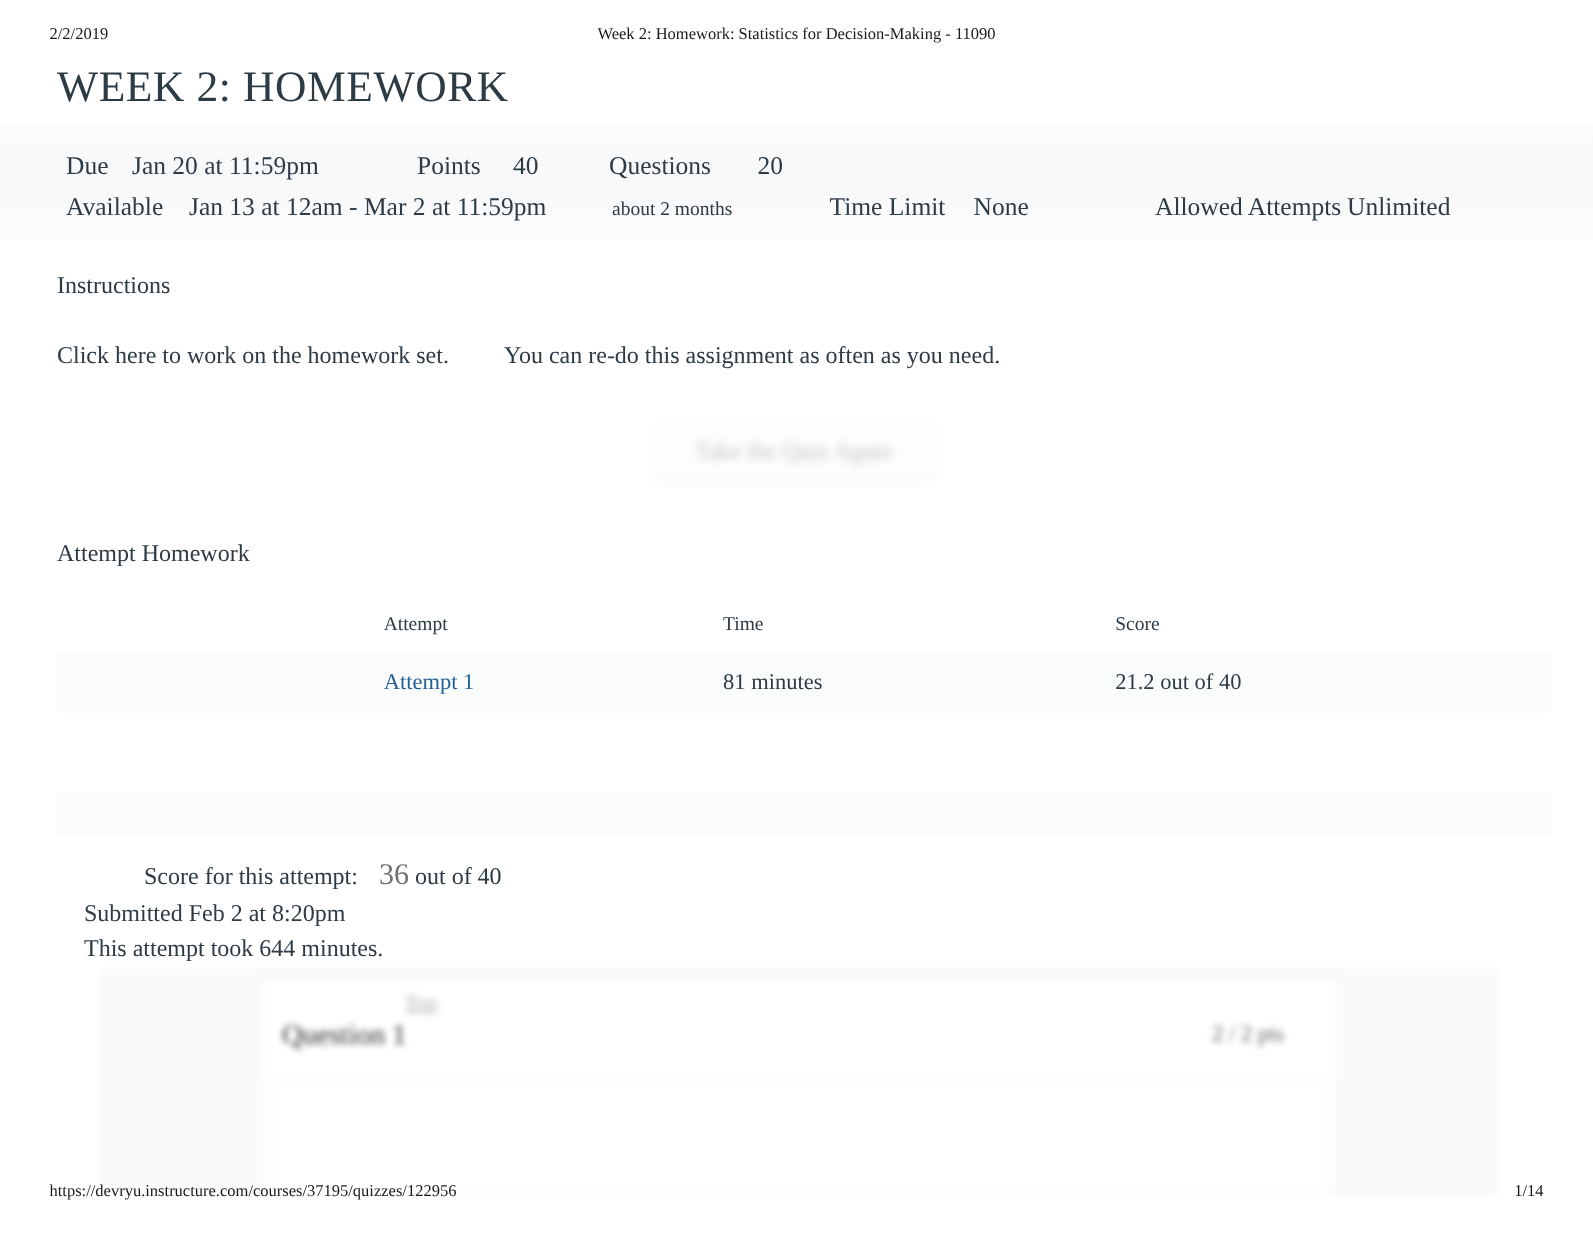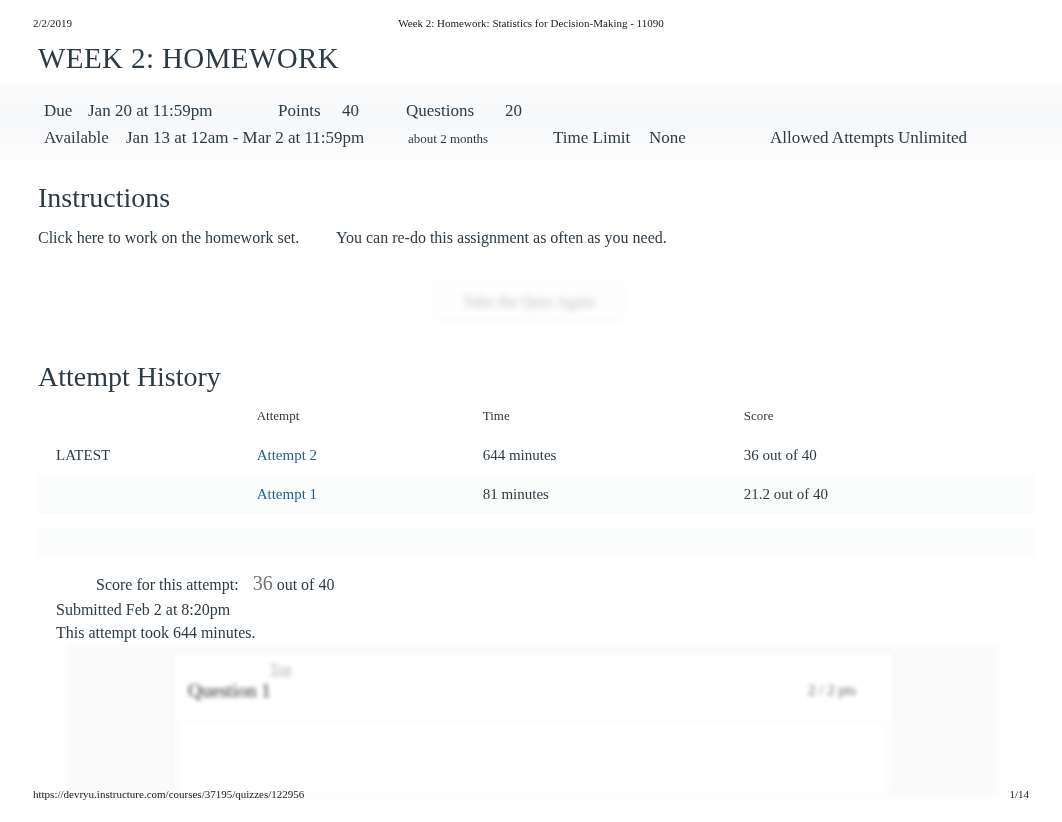--- a/index.html
+++ b/index.html
@@ -96,21 +96,21 @@
   }
   .meta-cell.small {
     font-size: 13px;
     top: 3px;
   }
 
   
   .section-h {
     position: absolute;
     left: 38px;
-    font-size: 28px;
+    font-size: 16px;
     font-weight: normal;
     color: #2d3b45;
     margin: 0;
     white-space: nowrap;
     text-align: right;
   }
   #instructions-heading { top: 182px; }
   #attempt-history-heading { top: 361px; }
 
   
@@ -324,38 +324,32 @@
 </div>
 
 <h2 class="section-h" id="instructions-heading">Instructions</h2>
 <div class="instr-line a">Click here to work on the homework set.</div>
 <div class="instr-line b">You can re-do this assignment as often as you need.</div>
 
 <div class="quiz-btn-wrap">
   <div class="quiz-btn">Take the Quiz Again</div>
 </div>
 
-<h2 class="section-h" id="attempt-history-heading">Attempt History</h2>
+<h2 class="section-h" id="attempt-history-heading">Attempt Homework</h2>
 
 <table class="attempt-table">
   <thead>
     <tr>
       <th class="col-label"></th>
       <th class="col-attempt">Attempt</th>
       <th class="col-time">Time</th>
       <th class="col-score">Score</th>
     </tr>
   </thead>
   <tbody>
-    <tr>
-      <td class="col-label">LATEST</td>
-      <td class="col-attempt"><a class="attempt-link" href="#">Attempt 2</a></td>
-      <td class="col-time">644 minutes</td>
-      <td class="col-score">36 out of 40</td>
-    </tr>
     <tr class="stripe">
       <td class="col-label"></td>
       <td class="col-attempt"><a class="attempt-link" href="#">Attempt 1</a></td>
       <td class="col-time">81 minutes</td>
       <td class="col-score">21.2 out of 40</td>
     </tr>
   </tbody>
 </table>
 <div class="table-foot-band"></div>
 

